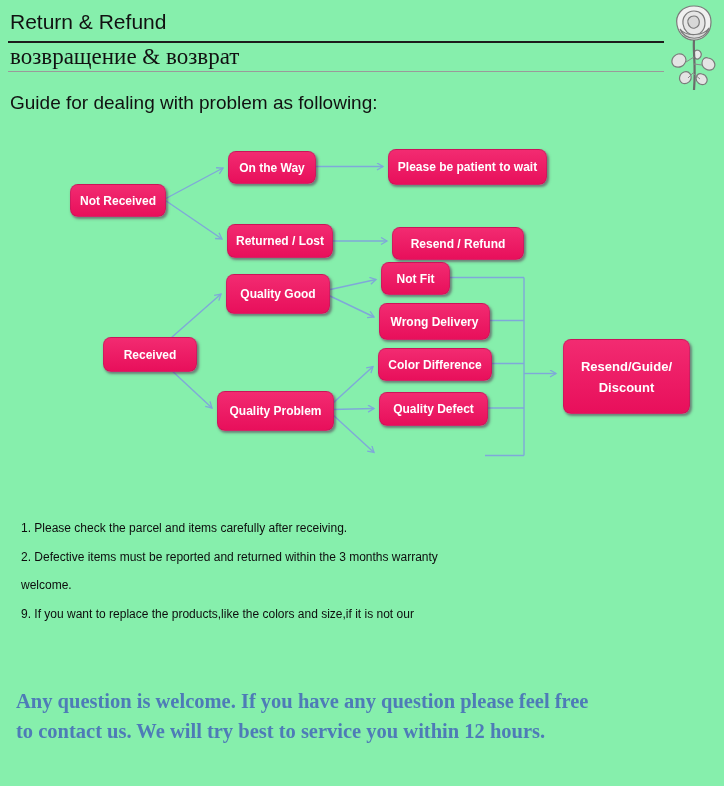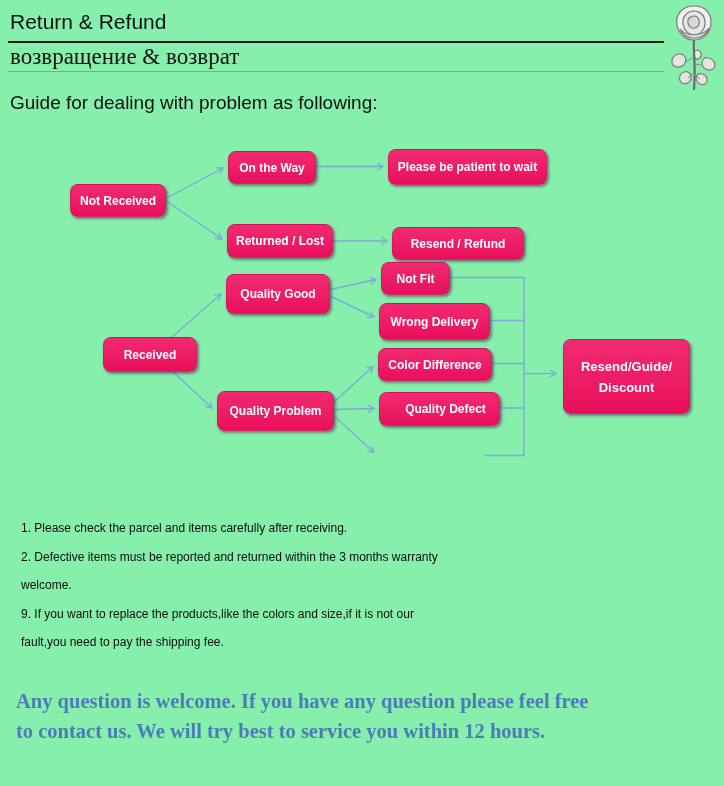--- a/index.html
+++ b/index.html
@@ -84,32 +84,31 @@
   <div class="node" style="left:228px;top:151px;width:86px;height:31px;">On the Way</div>
   <div class="node" style="left:388px;top:149px;width:157px;height:34px;">Please be patient to wait</div>
   <div class="node" style="left:227px;top:224px;width:104px;height:32px;">Returned / Lost</div>
   <div class="node" style="left:392px;top:227px;width:130px;height:31px;">Resend / Refund</div>
   <div class="node" style="left:226px;top:274px;width:102px;height:38px;">Quality Good</div>
   <div class="node" style="left:379px;top:303px;width:109px;height:35px;">Wrong Delivery</div>
   <div class="node" style="left:381px;top:262px;width:67px;height:31px;">Not Fit</div>
   <div class="node" style="left:63px;top:337px;width:92px;height:33px;margin-left:40px;">Received</div>
   <div class="node" style="left:378px;top:348px;width:112px;height:31px;">Color Difference</div>
   <div class="node" style="left:217px;top:391px;width:115px;height:38px;">Quality Problem</div>
-  <div class="node" style="left:379px;top:392px;width:107px;height:32px;padding-left:12px;">Quality Defect</div>
+  <div class="node" style="left:379px;top:392px;width:107px;height:32px;">Quality Defect</div>
   <div class="node multi" style="left:563px;top:339px;width:125px;height:73px;">
     <span>Resend/Guide/</span>
     <span>Discount</span>
   </div>
 
   <div class="notes">
     <div>1. Please check the parcel and items carefully after receiving.</div>
     <div>2. Defective items must be reported and returned within the 3 months warranty</div>
     <div>welcome.</div>
     <div>9. If you want to replace the products,like the colors and size,if it is not our</div>
-    <div>fault,you need to pay the shipping fee.</div>
   </div>
 
   <div class="footer">
     <div>Any question is welcome. If you have any question please feel free</div>
     <div>to contact us. We will try best to service you within 12 hours.</div>
   </div>
 
 </div>
 
 </body></html>

